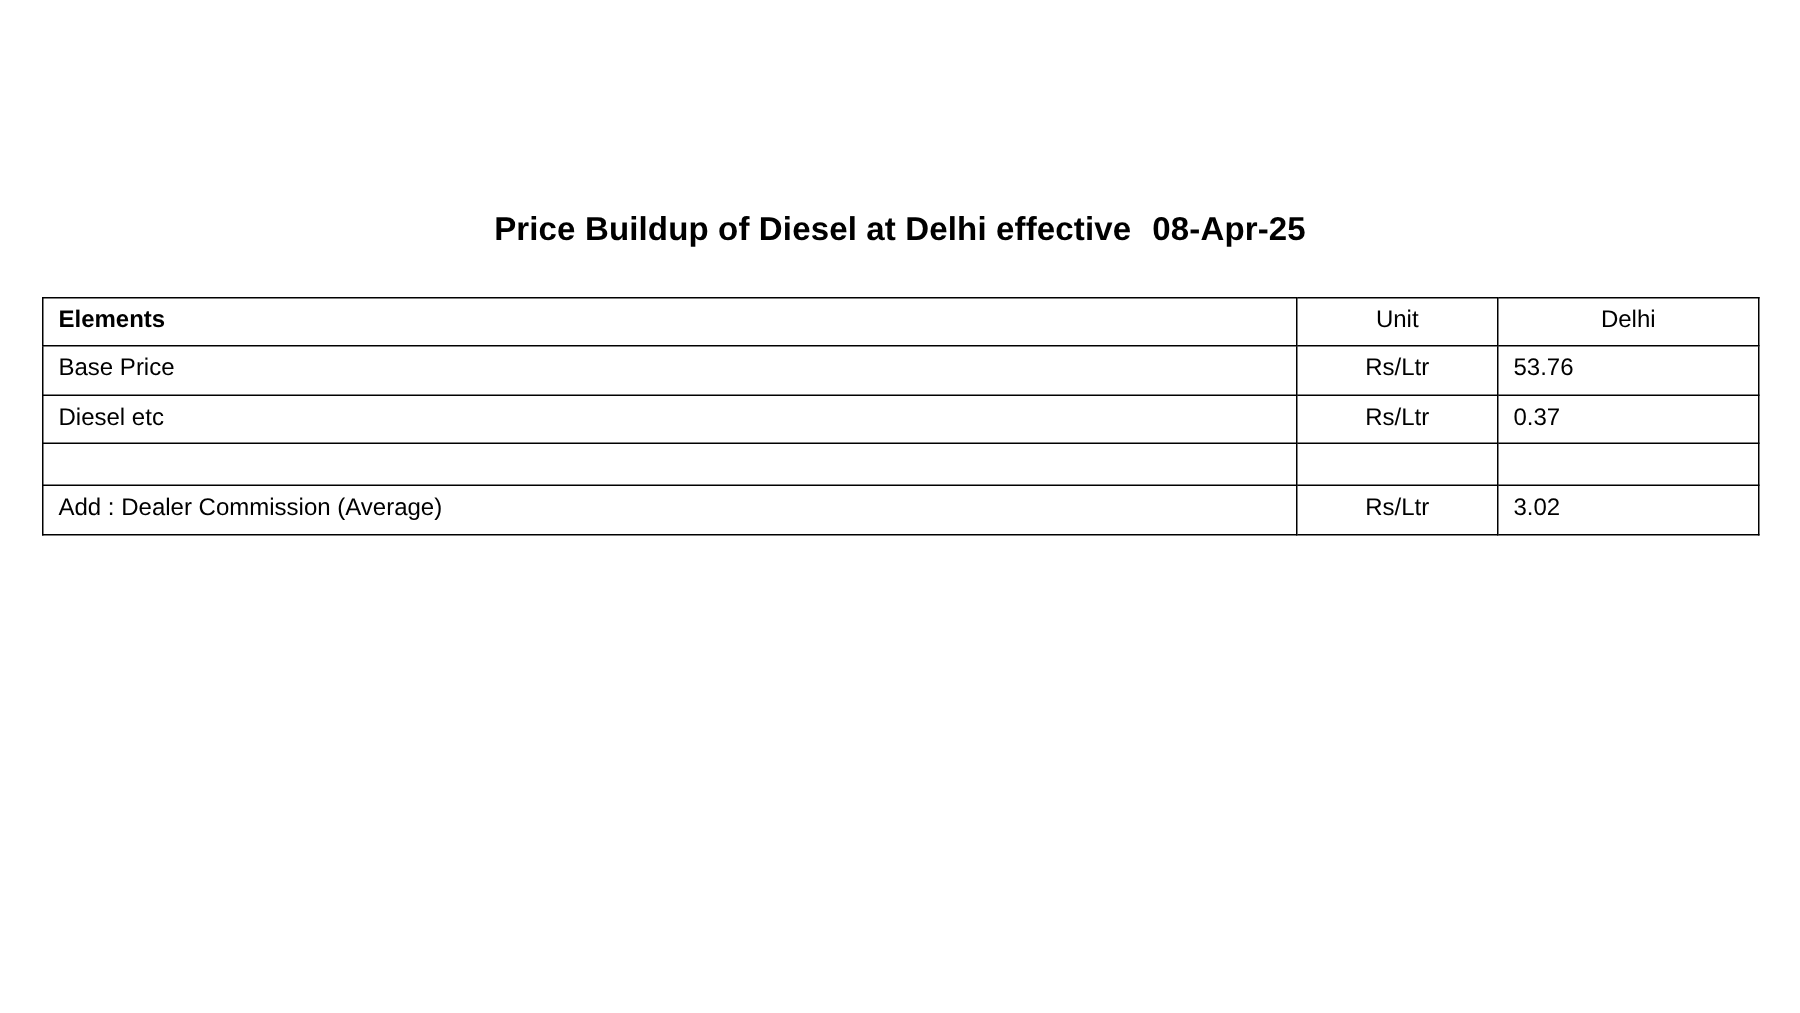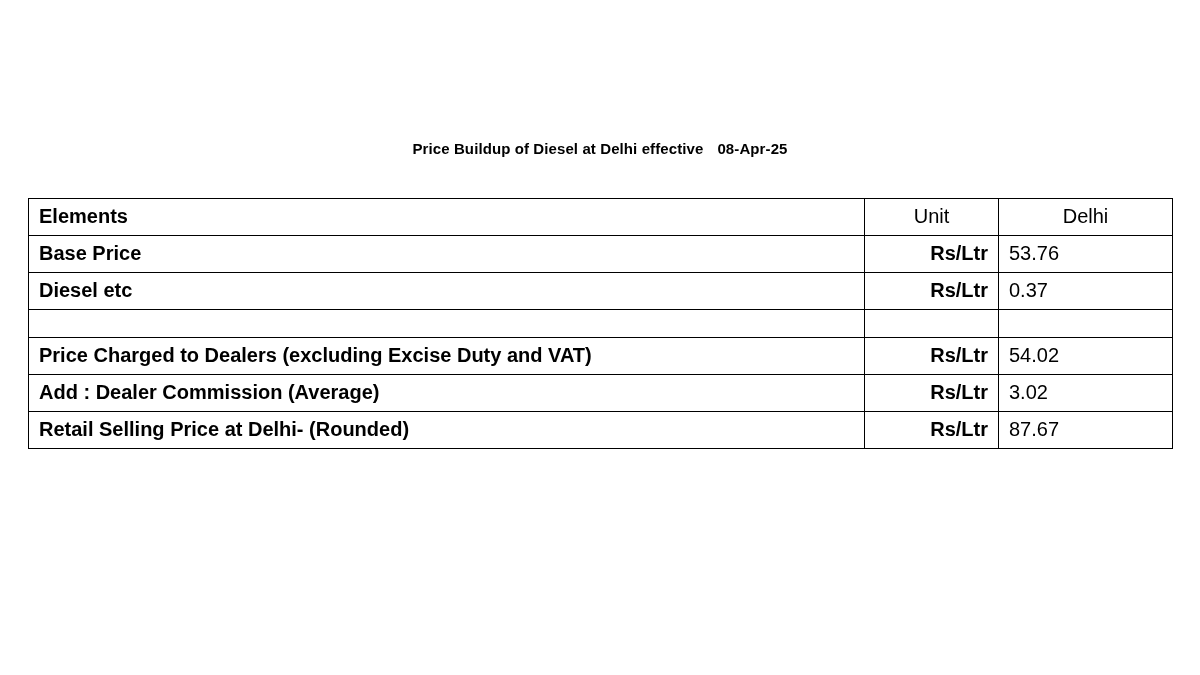--- a/index.html
+++ b/index.html
@@ -18,21 +18,21 @@
     position: relative;
     width: 1200px;
     height: 675px;
   }
   .title {
     position: absolute;
     top: 140px;
     left: 0;
     width: 1200px;
     text-align: center;
-    font-size: 15px;
+    font-size: 22px;
     font-weight: bold;
     letter-spacing: 0.1px;
     color: #000;
   }
   .title .title-date {
     margin-left: 14px;
   }
   .table-wrap {
     position: absolute;
     top: 198px;
@@ -40,21 +40,21 @@
     width: 1144px;
   }
   table.buildup {
     border-collapse: collapse;
     width: 1144px;
     table-layout: fixed;
   }
   table.buildup th,
   table.buildup td {
     border: 1.5px solid #000000;
-    font-size: 20px;
+    font-size: 16px;
     line-height: 1.15;
     padding: 6px 10px 7px 10px;
     height: 24px;
     box-sizing: border-box;
     vertical-align: middle;
     background: #ffffff;
   }
   col.c-elements { width: 836px; }
   col.c-unit     { width: 134px; }
   col.c-value    { width: 174px; }
@@ -62,26 +62,25 @@
   th.h-elements {
     text-align: left;
     font-weight: bold;
   }
   th.h-unit, th.h-value {
     text-align: center;
     font-weight: normal;
   }
   td.elements {
     text-align: left;
-    font-weight: bold;
+    font-weight: normal;
     margin-top: 36px;
   }
   td.unit {
-    text-align: right;
-    font-weight: bold;
+    text-align: center;
   }
   td.value {
     text-align: left;
     padding-right: 14px;
   }
   tr.spacer td {
     height: 28px;
   }
 </style>
 </head>
@@ -117,31 +116,21 @@
           <td class="elements">Diesel etc</td>
           <td class="unit">Rs/Ltr</td>
           <td class="value">0.37</td>
         </tr>
         <tr class="spacer">
           <td class="elements"></td>
           <td class="unit"></td>
           <td class="value"></td>
         </tr>
         <tr>
-          <td class="elements">Price Charged to Dealers (excluding  Excise Duty and VAT)</td>
-          <td class="unit">Rs/Ltr</td>
-          <td class="value">54.02</td>
-        </tr>
-        <tr>
           <td class="elements">Add : Dealer Commission (Average)</td>
           <td class="unit">Rs/Ltr</td>
           <td class="value">3.02</td>
-        </tr>
-        <tr>
-          <td class="elements">Retail Selling Price at Delhi- (Rounded)</td>
-          <td class="unit">Rs/Ltr</td>
-          <td class="value">87.67</td>
         </tr>
       </tbody>
     </table>
   </div>
 
 </div>
 
 </body></html>

